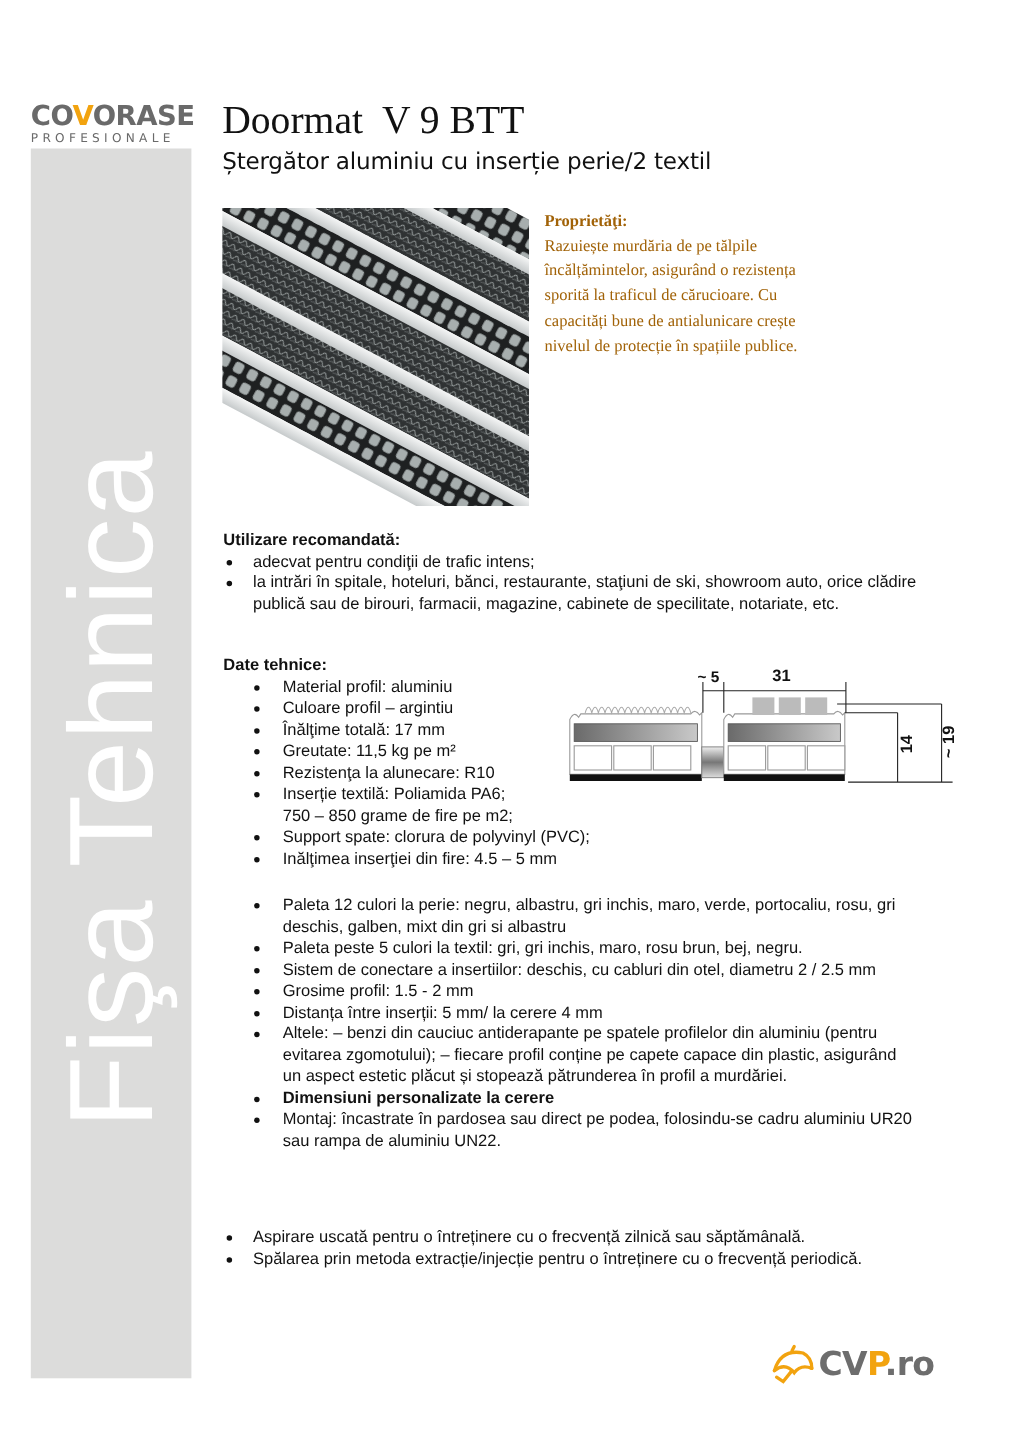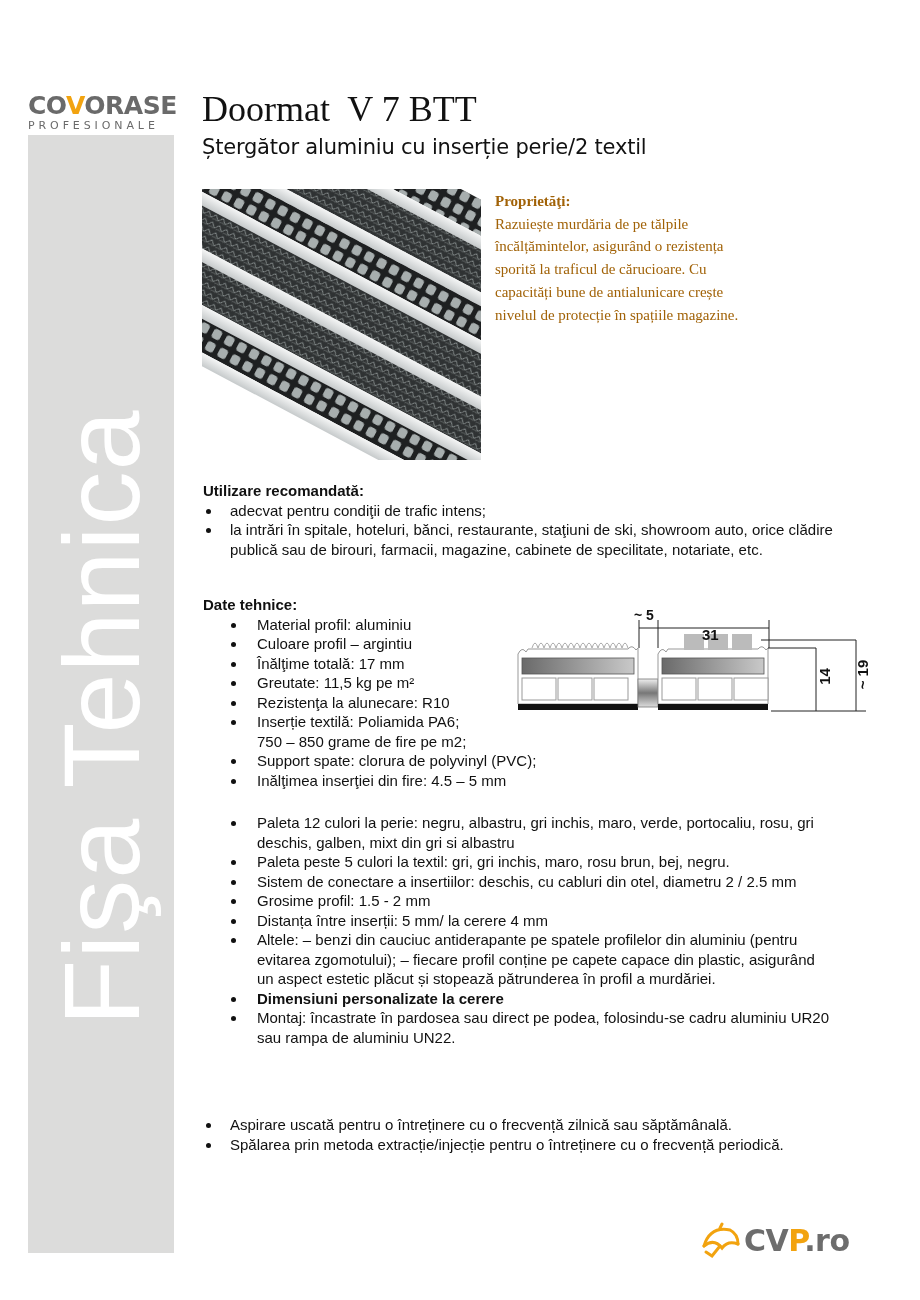--- a/index.html
+++ b/index.html
@@ -35,21 +35,21 @@
 <div class="sidebar"></div>
 <div class="side-text">
   <span style="top:520px;">Fişa Tehnica</span>
 </div>
 
 <div class="logo">
   <div class="l1"><span>CO</span><span class="v">V</span><span>ORASE</span></div>
   <div class="l2">PROFESIONALE</div>
 </div>
 
-<div class="title">Doormat  V 7 BTT</div>
+<div class="title">Doormat  V 9 BTT</div>
 <div class="subtitle">Ștergător aluminiu cu inserție perie/2 textil</div>
 
 <div class="photo">
   <svg width="279" height="271" viewBox="0 0 279 271">
     <defs>
       <pattern id="tex" width="8" height="8" patternUnits="userSpaceOnUse">
         <rect width="8" height="8" fill="#2f3233"></rect>
         <path d="M0 4 Q2 0 4 4 T8 4" stroke="#9aa0a0" stroke-width="0.9" fill="none"></path>
         <path d="M0 7 Q3 5 5 7" stroke="#6d7273" stroke-width="0.7" fill="none"></path>
       </pattern>
@@ -80,21 +80,21 @@
     <polygon points="279,150 279,271 0,271 0,260 60,271" fill="#fff" opacity="0.0"></polygon>
   </svg>
 </div>
 
 <div class="props">
   <div class="h">Proprietăţi:</div>
   <div>Razuiește murdăria de pe tălpile</div>
   <div>încălțămintelor, asigurând o rezistența</div>
   <div>sporită la traficul de cărucioare. Cu</div>
   <div>capacități bune de antialunicare crește</div>
-  <div>nivelul de protecție în spațiile magazine.</div>
+  <div>nivelul de protecție în spațiile publice.</div>
 </div>
 
 <div class="sec" style="top:481px;width:640px;">
   <div class="h">Utilizare recomandată:</div>
   <ul class="bl">
     <li>adecvat pentru condiţii de trafic intens;</li>
     <li>la intrări în spitale, hoteluri, bănci, restaurante, staţiuni de ski, showroom auto, orice clădire publică sau de birouri, farmacii, magazine, cabinete de specilitate, notariate, etc.</li>
   </ul>
 </div>
 
@@ -163,21 +163,21 @@
       <line x1="142" y1="24" x2="253" y2="24"></line>
       <line x1="253" y1="16" x2="253" y2="44"></line>
       <line x1="245" y1="36" x2="340" y2="36"></line>
       <line x1="252" y1="44" x2="300" y2="44"></line>
       <line x1="255" y1="107" x2="350" y2="107"></line>
       <line x1="300" y1="44" x2="300" y2="107"></line>
       <line x1="340" y1="36" x2="340" y2="107"></line>
     </g>
   </svg>
   <span style="position:absolute;left:118px;top:3px;font-size:14px;font-weight:bold;font-family:'Liberation Sans',sans-serif;">~ 5</span>
-  <span style="position:absolute;left:186px;top:2px;font-size:15px;font-weight:bold;font-family:'Liberation Sans',sans-serif;margin-top:20px;">31</span>
+  <span style="position:absolute;left:186px;top:2px;font-size:15px;font-weight:bold;font-family:'Liberation Sans',sans-serif;">31</span>
   <span style="position:absolute;left:300px;top:64px;font-size:15px;font-weight:bold;transform:rotate(-90deg);font-family:'Liberation Sans',sans-serif;">14</span>
   <span style="position:absolute;left:332px;top:62px;font-size:15px;font-weight:bold;transform:rotate(-90deg);white-space:nowrap;font-family:'Liberation Sans',sans-serif;">~ 19</span>
 </div>
 
 <div class="sec" style="top:1115px;width:660px;">
   <ul class="bl">
     <li>Aspirare uscată pentru o întreținere cu o frecvență zilnică sau săptămânală.</li>
     <li>Spălarea prin metoda extracție/injecție pentru o întreținere cu o frecvență periodică.</li>
   </ul>
 </div>

